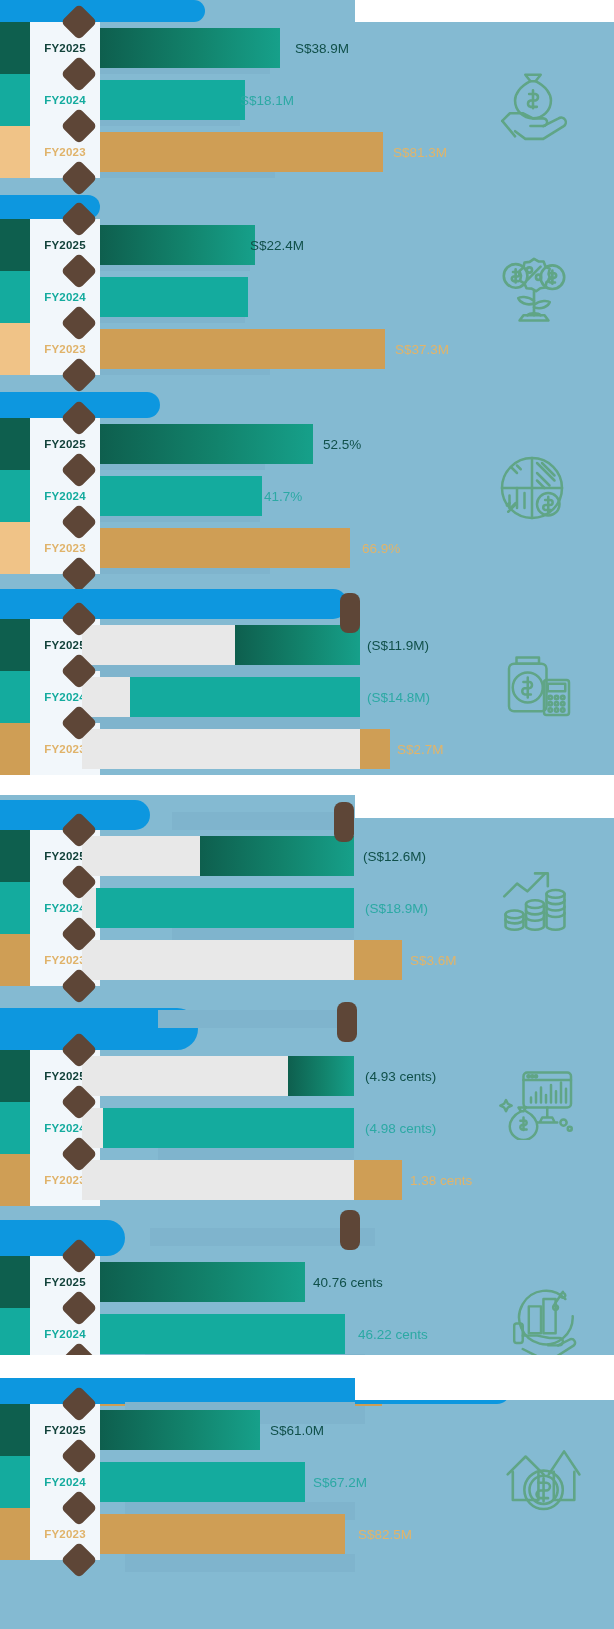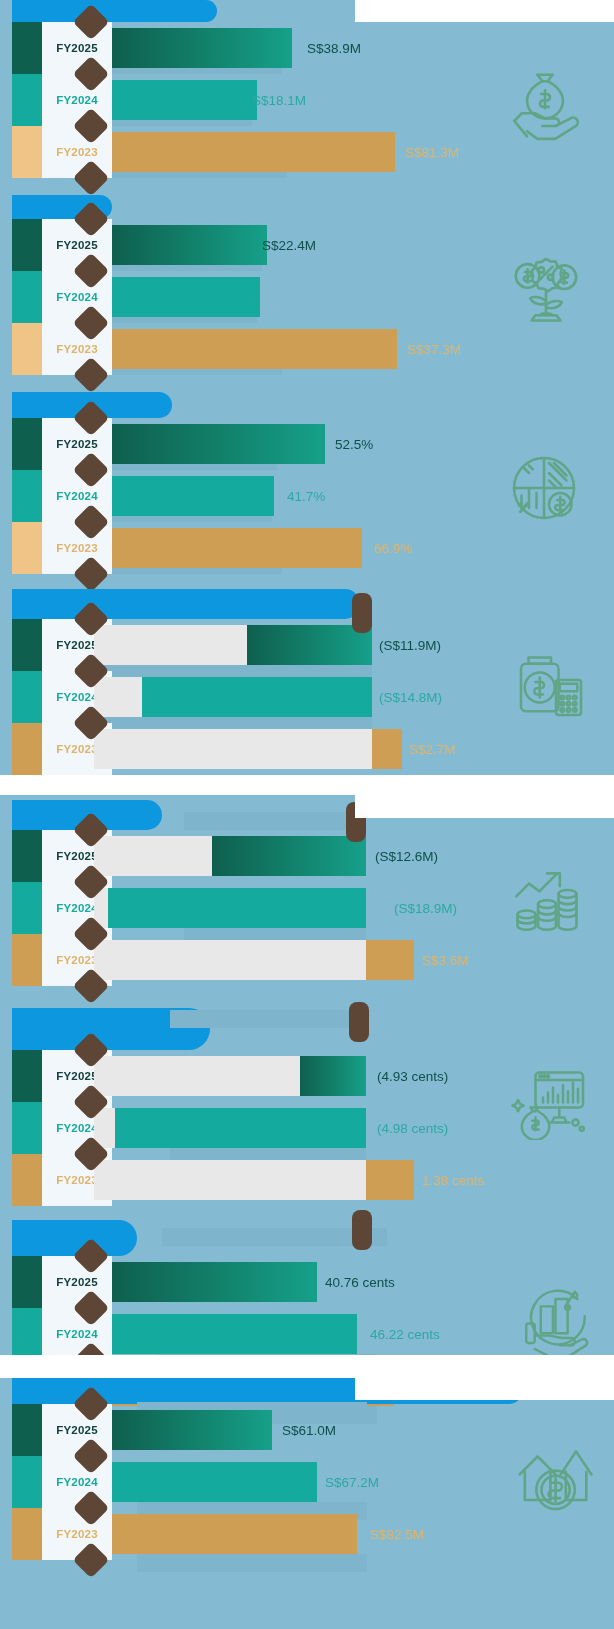--- a/index.html
+++ b/index.html
@@ -6,21 +6,21 @@
   body{
     font-family:"Liberation Sans", sans-serif;
     width:614px;height:1629px;position:relative;overflow:hidden;
   }
   .canvas{position:absolute;inset:0;width:614px;height:1629px;background:#ffffff;}
 
   
   .panel{position:absolute;background:#84bad2;}
 
   
-  .group{position:absolute;left:0;width:558px;margin-left:12px;}
+  .group{position:absolute;left:0;width:558px;}
 
   .row{position:absolute;left:0;width:614px;}
 
   .bar{position:absolute;top:6px;bottom:6px;}
   .bar.pos{left:0;}
   .bar.neg{}
 
   .bar.y25{background:linear-gradient(90deg,#0e5f4e 0%,#12836c 55%,#16a08a 100%);}
   .bar.y24{background:#14ab9e;}
   .bar.y23{background:#cf9e55;}
@@ -187,21 +187,21 @@
       <div class="bar y25 pos" style="left:100px;width:213px;"></div>
       <div class="value y25" style="left:323px;">52.5%</div>
       <div class="diamond" style="top:-13px;"></div>
     </div>
 
     <div class="row" style="top:80px;height:52px;">
       <div class="spine y24" style="top:0;height:100%;"></div>
       <div class="vlabel y24" style="left:30px;width:70px;">FY2024</div>
       <div class="shadow" style="left:100px;top:34px;width:160px;"></div>
       <div class="bar y24 pos" style="left:100px;width:162px;"></div>
-      <div class="value y24" style="left:275px;">41.7%</div>
+      <div class="value y24" style="left:264px;">41.7%</div>
       <div class="diamond" style="top:-13px;"></div>
     </div>
 
     <div class="row" style="top:132px;height:52px;">
       <div class="spine y23" style="top:0;height:100%;"></div>
       <div class="vlabel y23" style="left:30px;width:70px;">FY2023</div>
       <div class="shadow" style="left:100px;top:34px;width:170px;"></div>
       <div class="bar y23 pos" style="left:100px;width:250px;"></div>
       <div class="value y23" style="left:362px;">66.9%</div>
       <div class="diamond" style="top:-13px;"></div>
@@ -288,21 +288,21 @@
       <div class="shadow" style="left:172px;top:-18px;width:182px;"></div>
       <div class="diamond tall" style="left:334px;top:-28px;"></div>
       <div class="diamond" style="top:-13px;"></div>
     </div>
 
     <div class="row" style="top:82px;height:52px;">
       <div class="spine y24" style="top:0;height:100%;"></div>
       <div class="vlabel y24" style="left:30px;width:70px;">FY2024</div>
       <div class="gutter" style="left:82px;width:272px;"></div>
       <div class="bar y24 neg" style="left:96px;width:258px;"></div>
-      <div class="value y24" style="left:382px;">(S$18.9M)</div>
+      <div class="value y24" style="left:365px;">(S$18.9M)</div>
       <div class="shadow" style="left:172px;top:46px;width:182px;"></div>
       <div class="diamond" style="top:-13px;"></div>
     </div>
 
     <div class="row" style="top:134px;height:52px;">
       <div class="spine y23b" style="top:0;height:100%;"></div>
       <div class="vlabel y23" style="left:30px;width:70px;">FY2023</div>
       <div class="gutter" style="left:82px;width:272px;"></div>
       <div class="bar y23 pos" style="left:354px;width:48px;"></div>
       <div class="value y23" style="left:410px;">S$3.6M</div>

